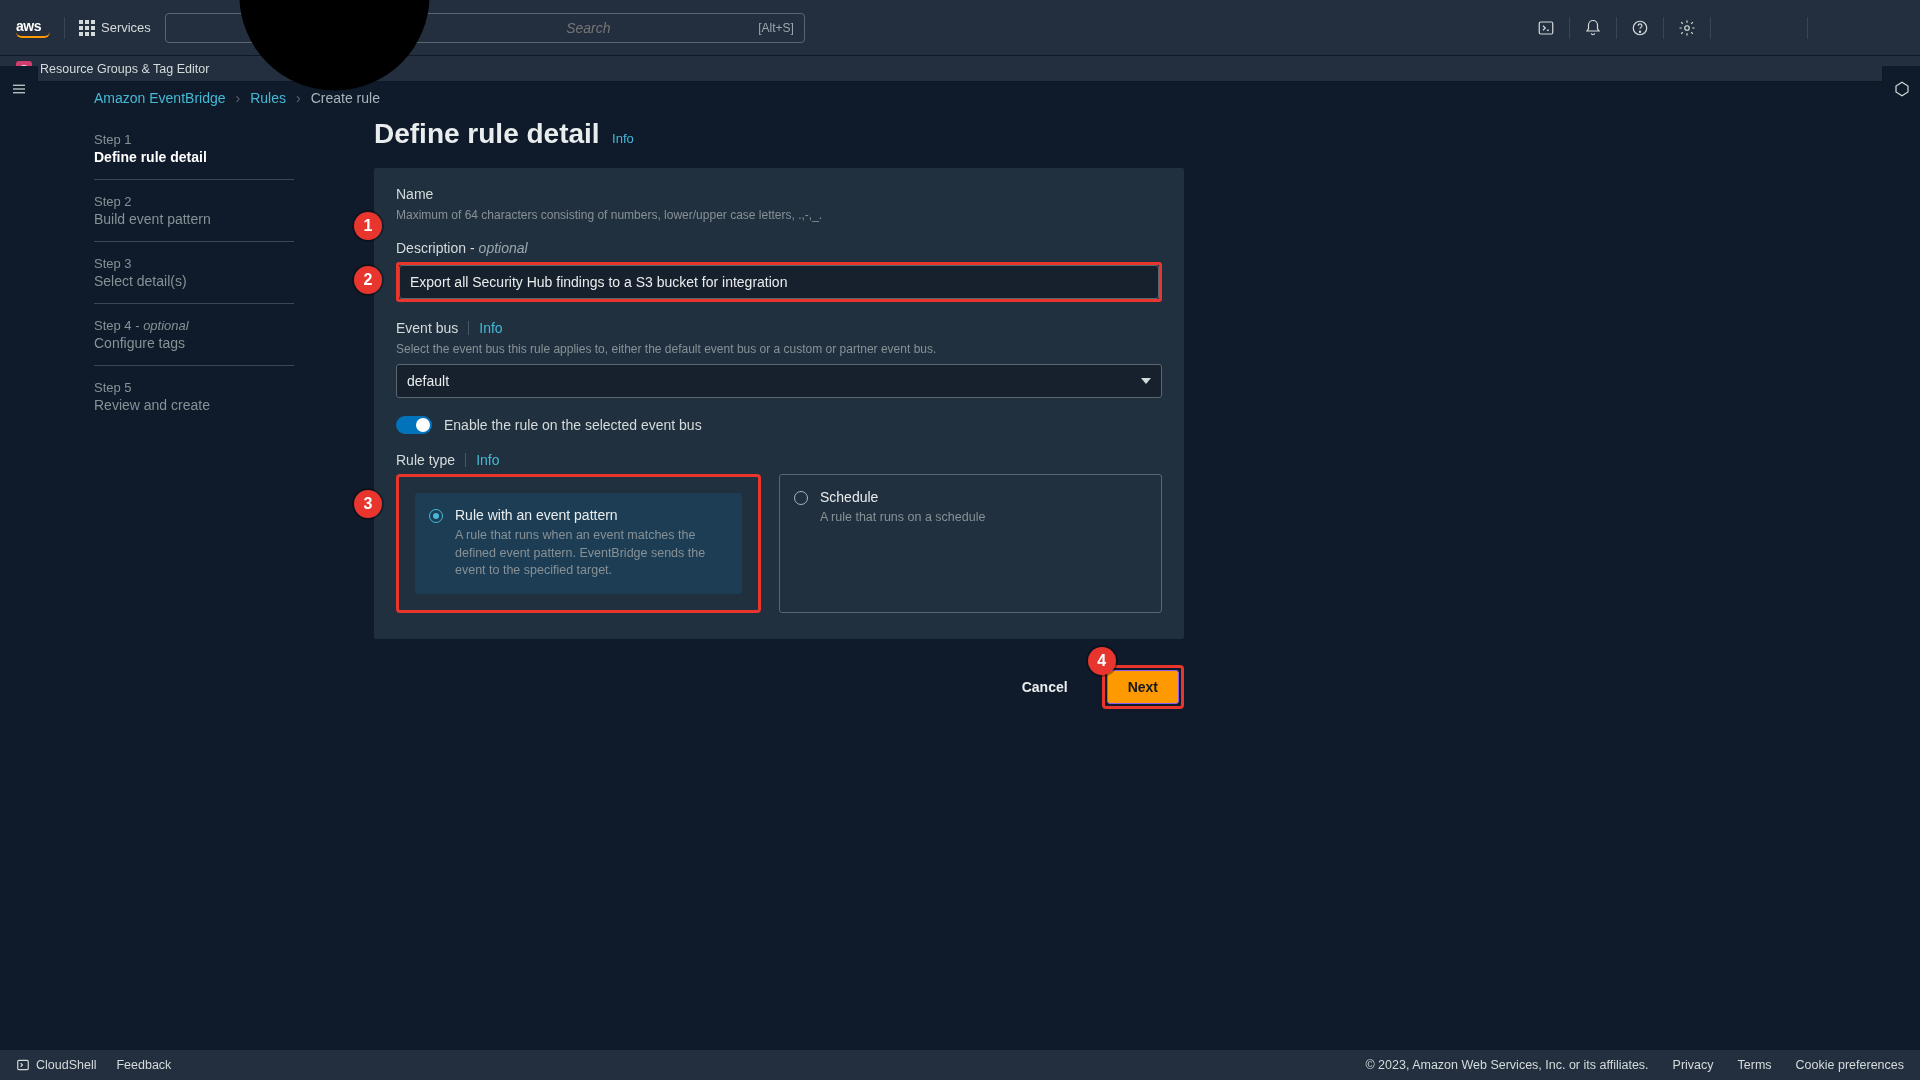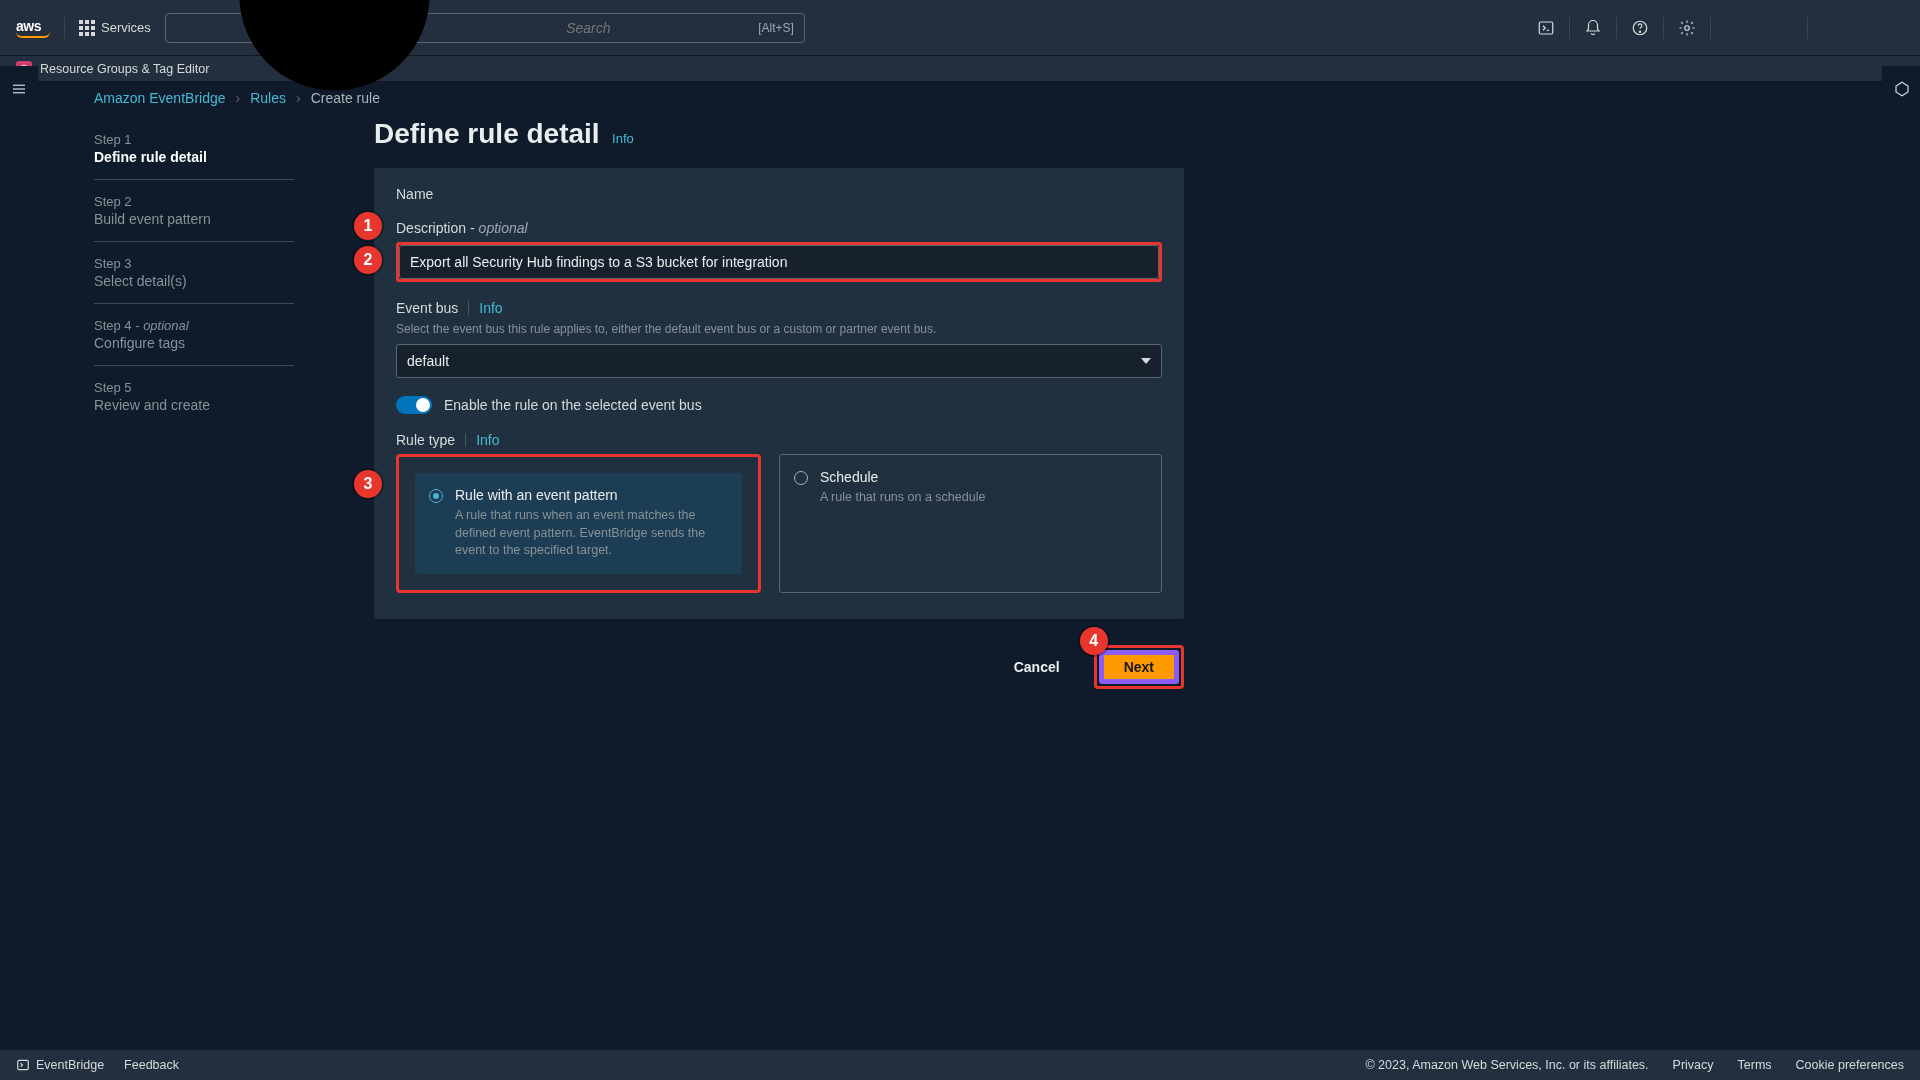--- a/index.html
+++ b/index.html
@@ -93,21 +93,21 @@
   .radio-card.selected{background:#1d3d54;border-color:#3d7ea6;}
   .radio-dot{position:absolute;left:14px;top:16px;width:14px;height:14px;border-radius:50%;border:1px solid #aab3ba;}
   .radio-card.selected .radio-dot{border-color:#44b9d6;}
   .radio-card.selected .radio-dot::after{content:"";position:absolute;left:3px;top:3px;width:6px;height:6px;border-radius:50%;background:#44b9d6;}
   .radio-title{font-size:14px;color:#eaeded;margin-bottom:4px;}
   .radio-desc{font-size:12.5px;color:var(--text-dim);line-height:1.4;}
 
   .actions{display:flex;justify-content:flex-end;gap:14px;margin-top:26px;align-items:center;}
   .btn{height:34px;padding:0 20px;border-radius:3px;font-size:14px;font-weight:700;cursor:pointer;display:inline-flex;align-items:center;justify-content:center;}
   .btn-cancel{background:transparent;color:#eaeded;}
-  .btn-primary{background:var(--orange);color:#16191f;border:5px solid #8b5cf6;}
+  .btn-primary{background:var(--orange);color:#16191f;border:1px solid #8b5cf6;}
 
   
   .annot-box{border:3px solid var(--annot-red);border-radius:4px;}
   .annot-num{position:absolute;width:28px;height:28px;border-radius:50%;background:var(--annot-red);color:#fff;font-weight:700;font-size:16px;display:flex;align-items:center;justify-content:center;z-index:5;box-shadow:0 0 0 2px rgba(0,0,0,0.3);}
 
   
   .footer{position:absolute;left:0;right:0;bottom:0;height:30px;background:var(--bg-header);display:flex;align-items:center;padding:0 16px;font-size:12.5px;color:#d5dbdb;}
   .footer .left{display:flex;gap:20px;align-items:center;}
   .footer .left .cs{display:flex;gap:6px;align-items:center;cursor:pointer;}
   .footer .spacer{flex:1;}
@@ -246,20 +246,21 @@
         <h1>Define rule detail</h1>
         <span class="info-link">Info</span>
       </div>
 
       <div class="panel">
         <div class="panel-body">
 
           <div class="field">
             <div class="annot-num" style="left:-42px;top:26px;">1</div>
             <div class="field-label">Name</div>
+            <div class="hint">Maximum of 64 characters consisting of numbers, lower/upper case letters, .,-,_.</div>
           </div>
 
           <div class="field">
             <div class="annot-num" style="left:-42px;top:26px;">2</div>
             <div class="field-label">
                 <span>Description - </span>
                 <em>optional</em>
               </div>
             <div class="annot-box" style="padding:0;border-radius:3px;">
               <input class="txt" type="text" value="Export all Security Hub findings to a S3 bucket for integration" style="">
@@ -328,21 +329,21 @@
   </div>
 </div>
 
 <div class="footer">
   <div class="left">
     <span class="cs">
       <svg width="14" height="14" viewBox="0 0 24 24" style="stroke:#d5dbdb;fill:none;stroke-width:2;">
           <rect x="3" y="4" width="18" height="16" rx="2"></rect>
           <polyline points="8 9 11 12 8 15"></polyline>
         </svg>
-      <span>EventBridge</span>
+      <span>CloudShell</span>
     </span>
     <span class="lnk">Feedback</span>
   </div>
   <div class="spacer"></div>
   <div class="right">
     <span>© 2023, Amazon Web Services, Inc. or its affiliates.</span>
     <span class="lnk">Privacy</span>
     <span class="lnk">Terms</span>
     <span class="lnk">Cookie preferences</span>
   </div>

